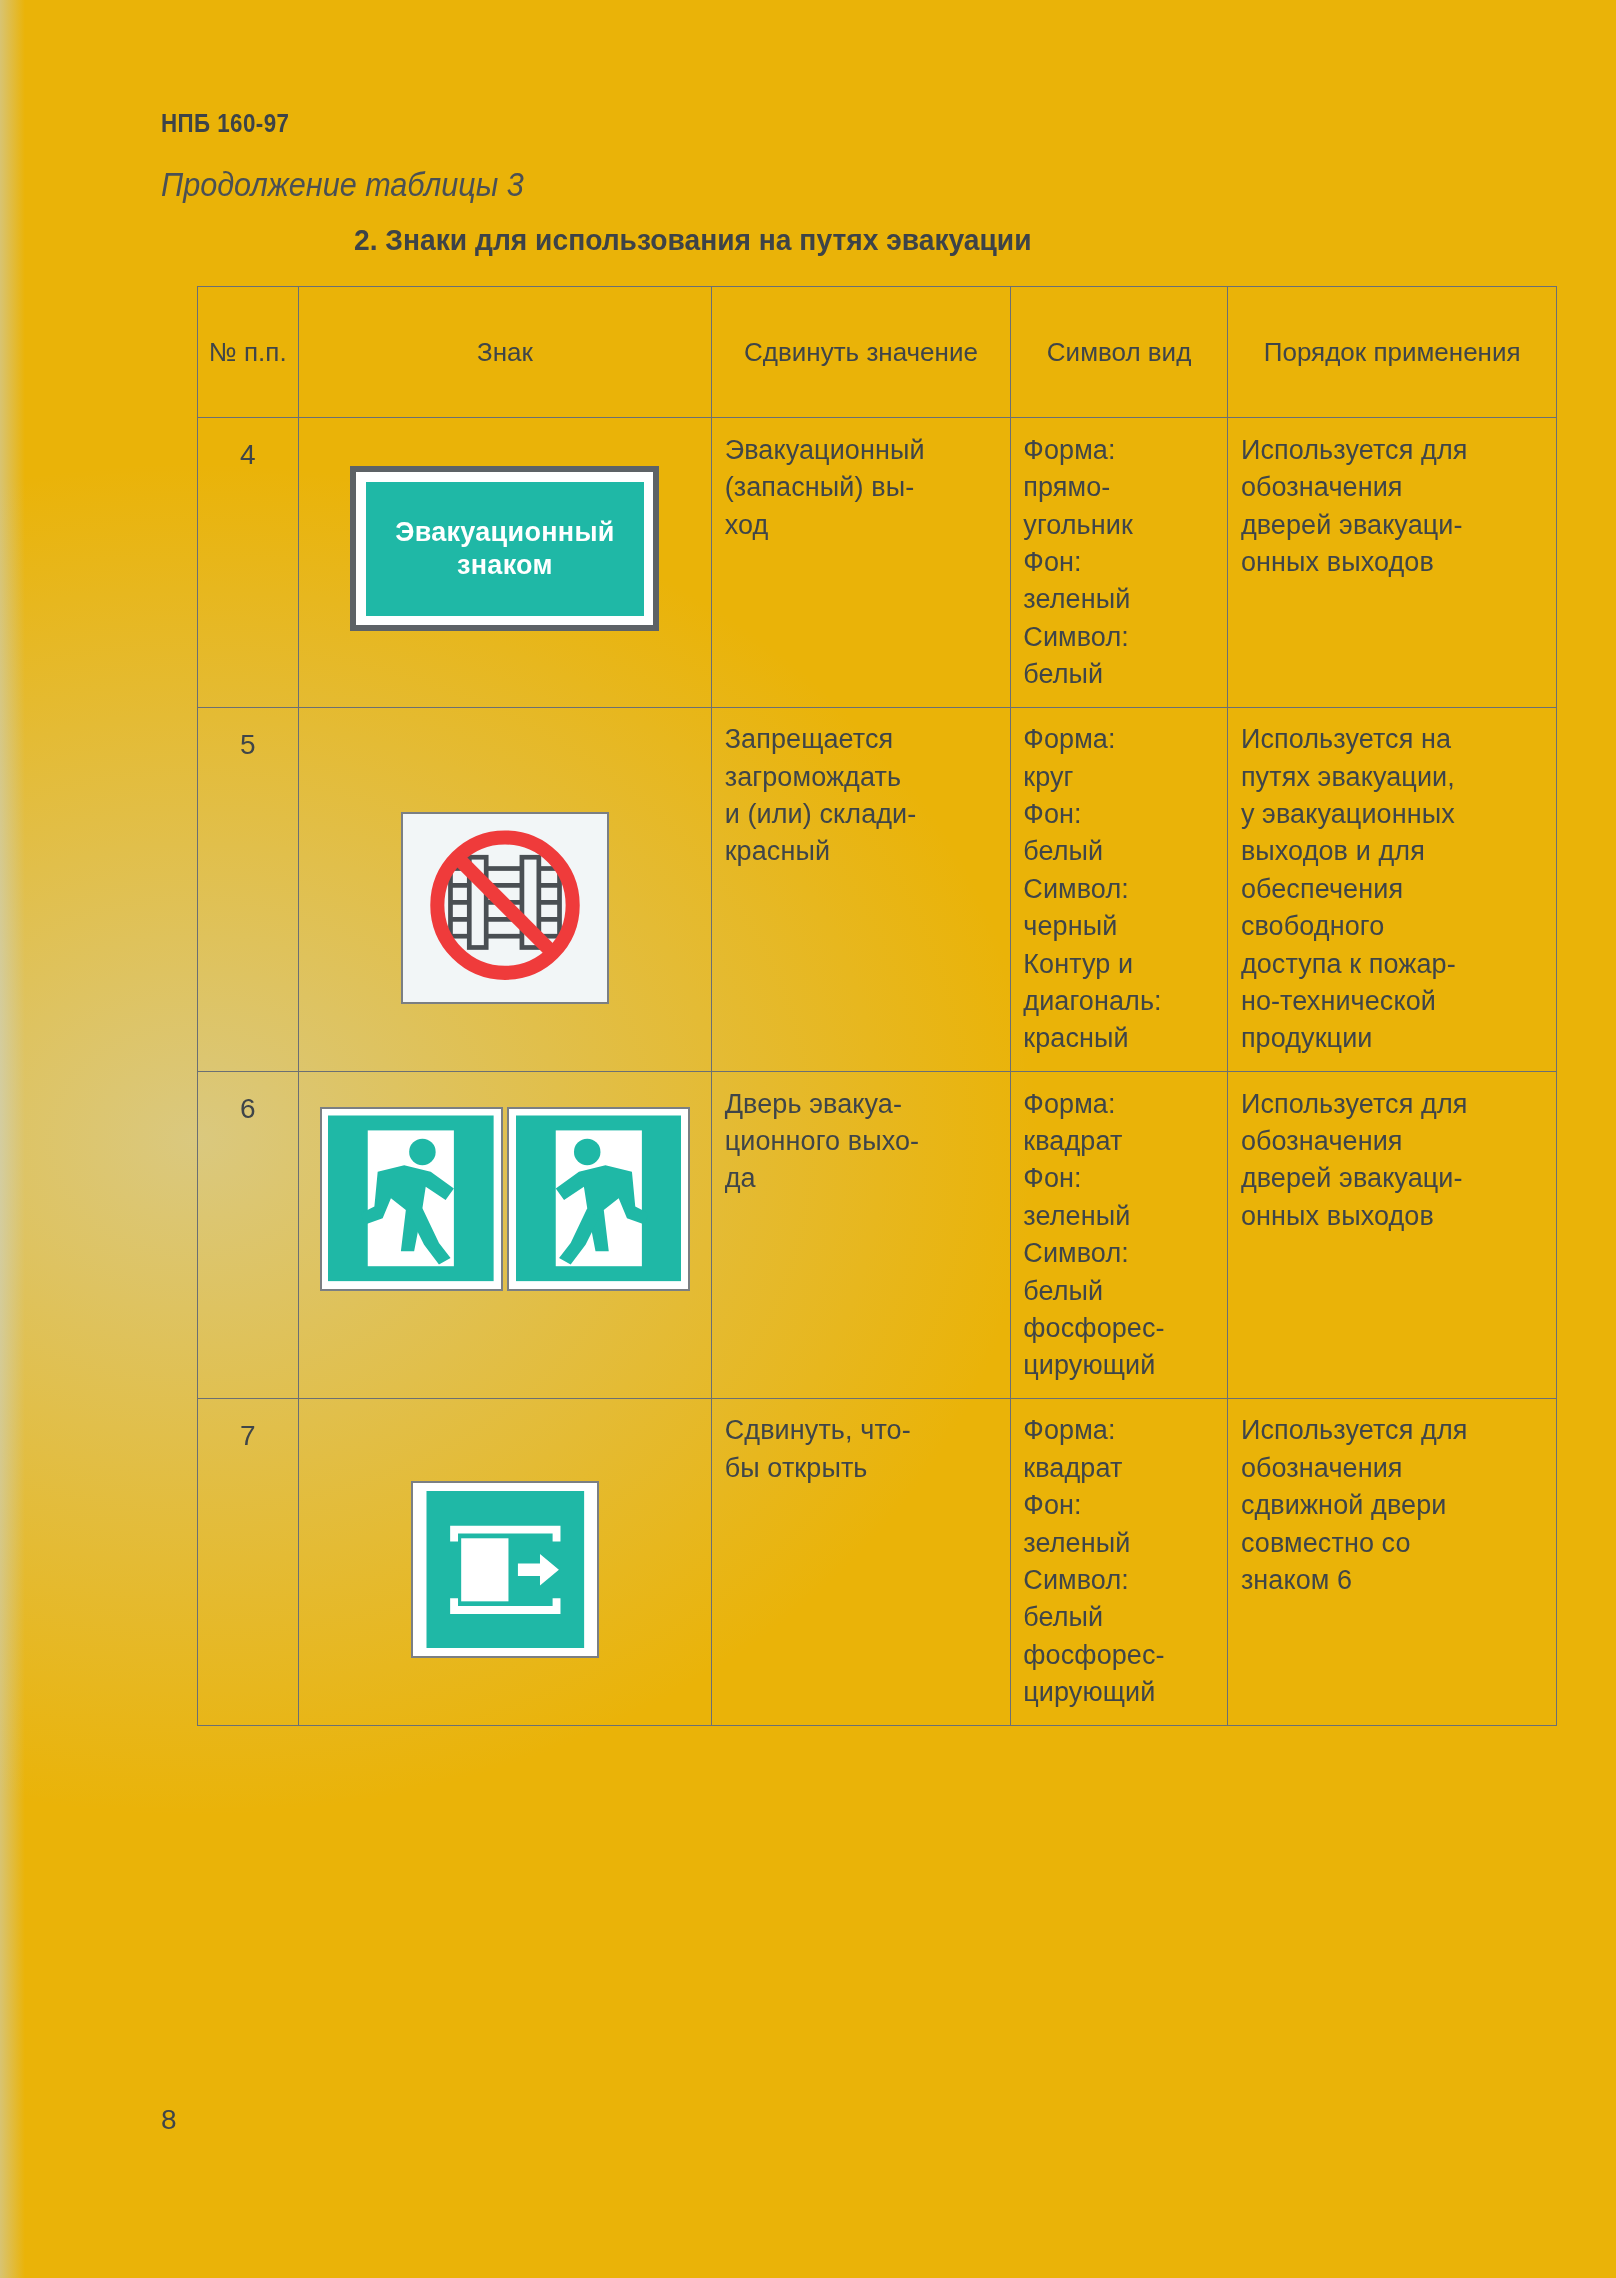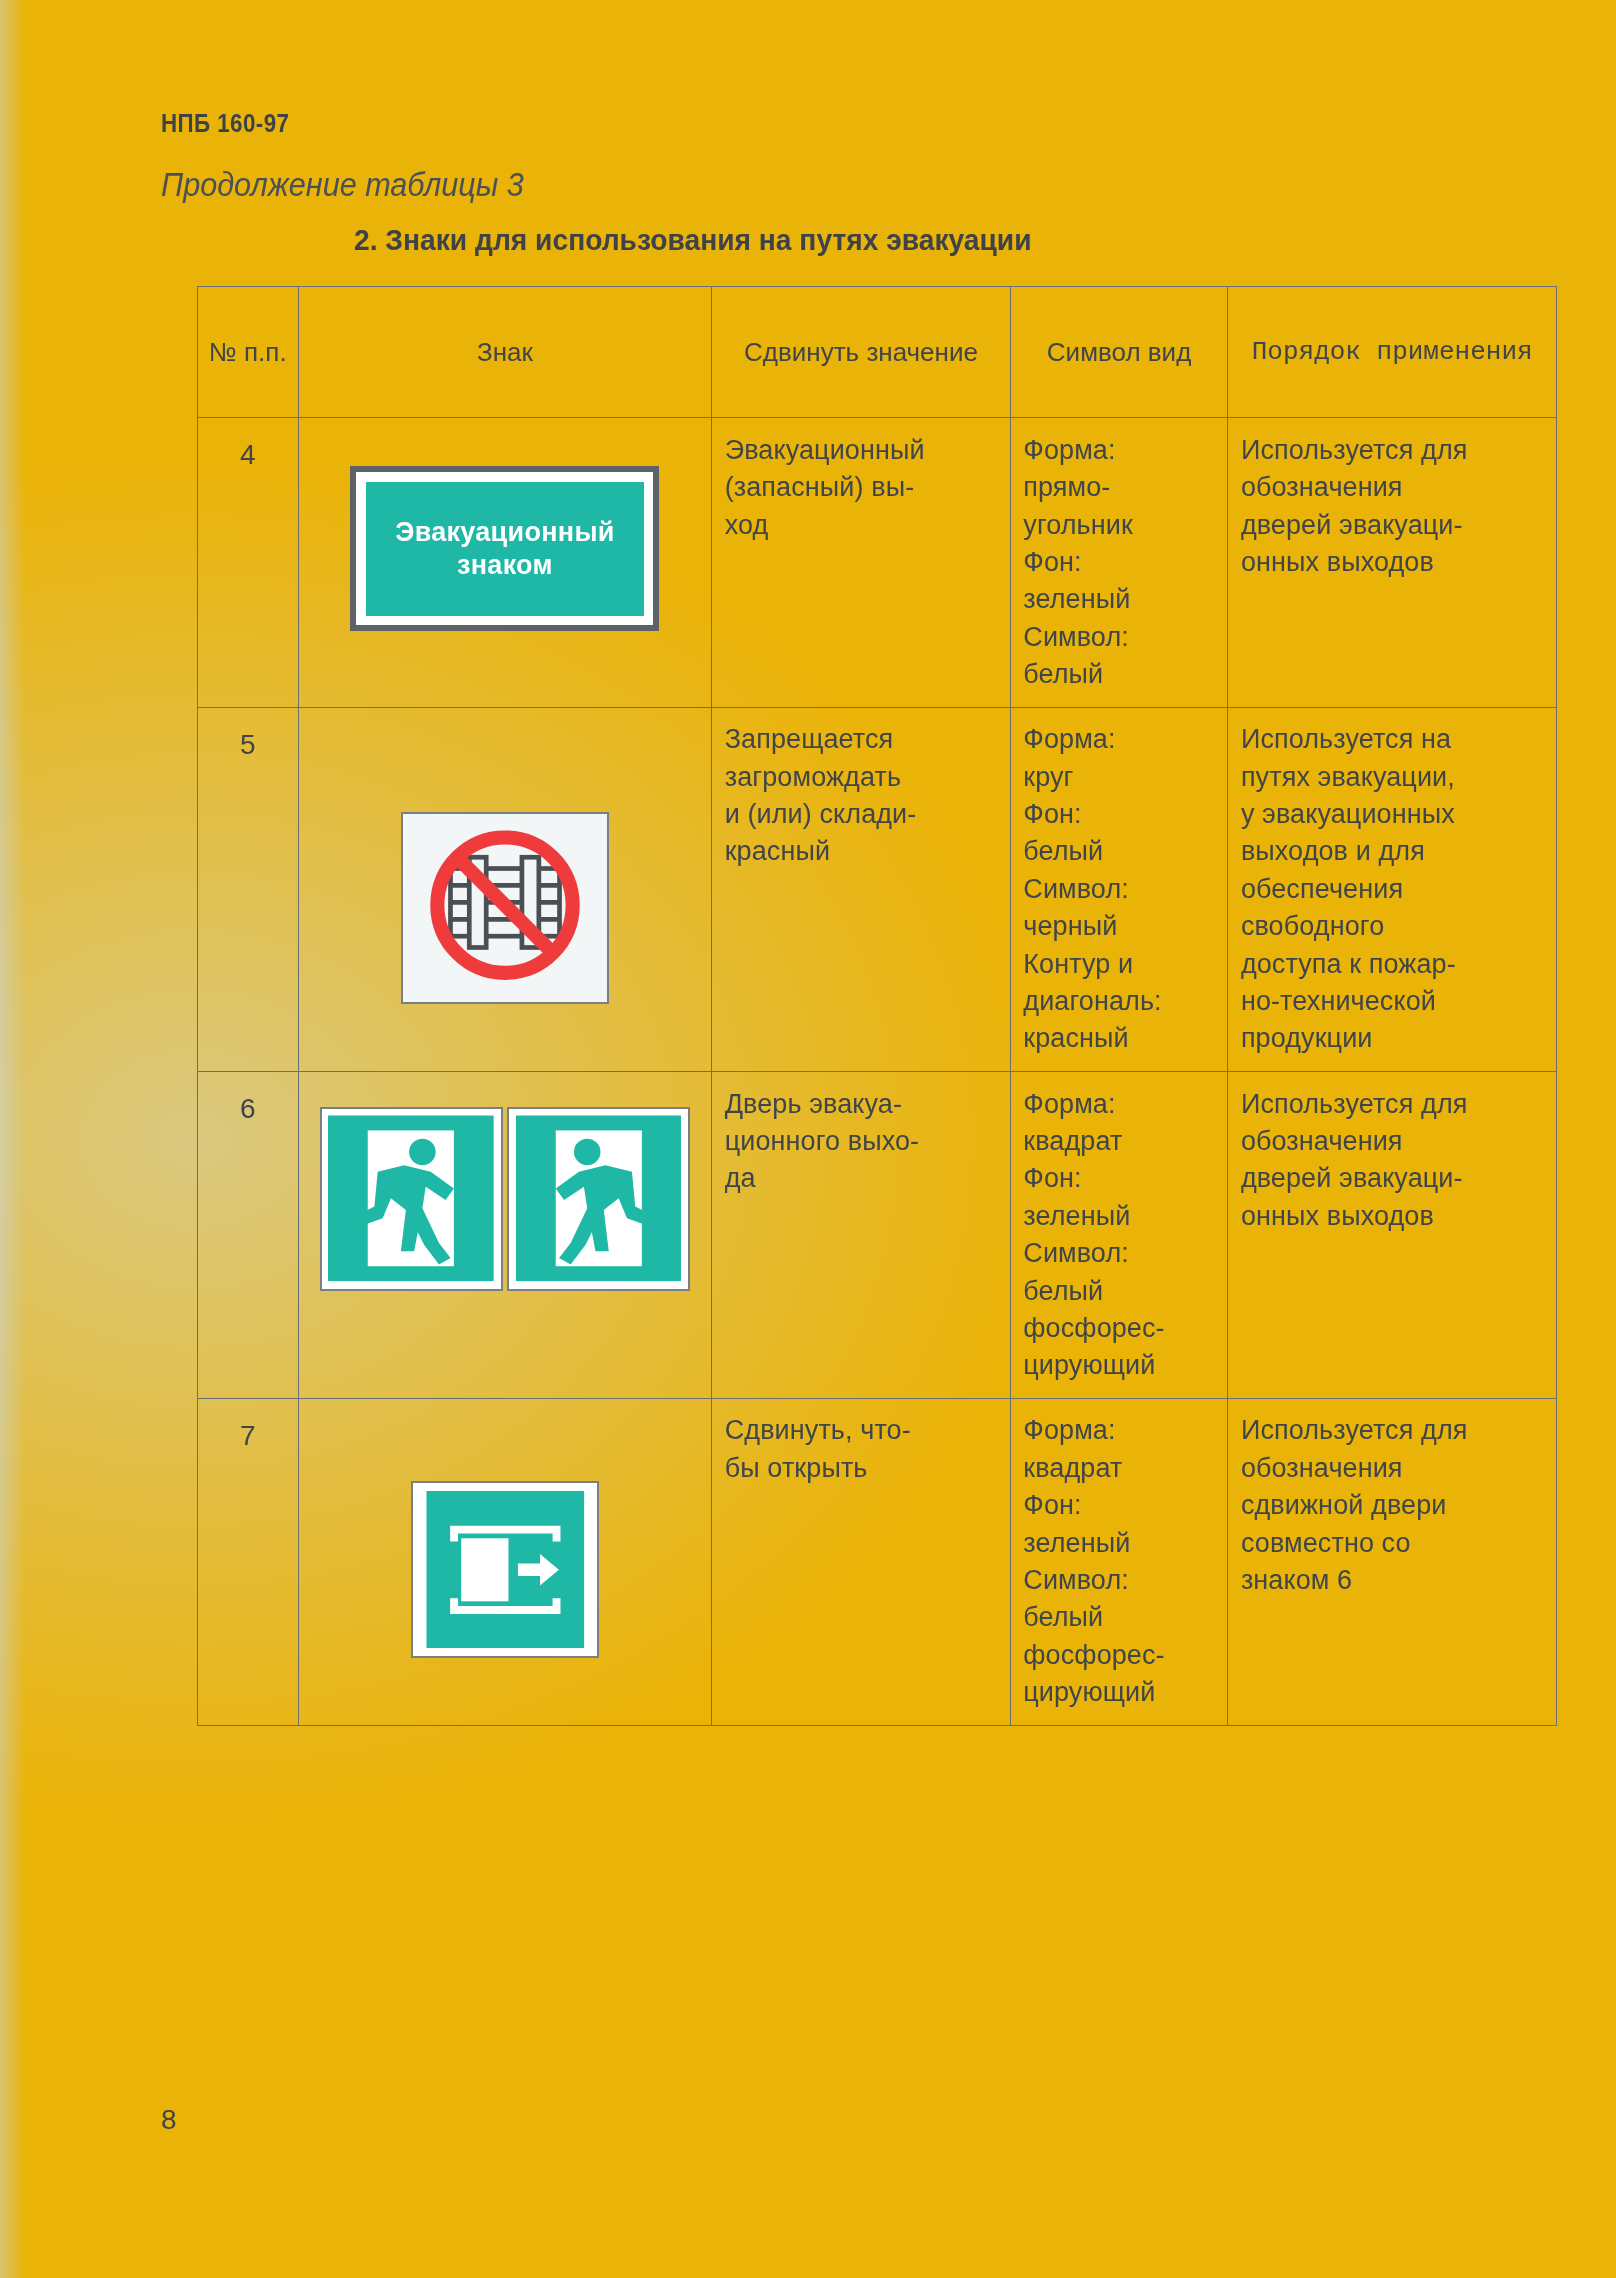--- a/index.html
+++ b/index.html
@@ -79,21 +79,21 @@
     font-weight: normal;
     font-size: 26px;
     line-height: 1.42;
     height: 115px;
     padding: 7.7px 3.8px;
   }
   .c-num  { width: 92px; }
   .c-sign { width: 405px; }
   .c-mean { width: 290px; }
   .c-look { width: 209px; }
-  .c-use  { width: 320px; font-family: Liberation Mono, monospace; }
+  .c-use  { width: 320px; }
 
   td.num {
     text-align: center;
     font-size: 28px;
     padding-top: 21px;
   }
   td.sign {
     text-align: center;
     padding: 19px 7.7px 23px 7.7px;
   }

